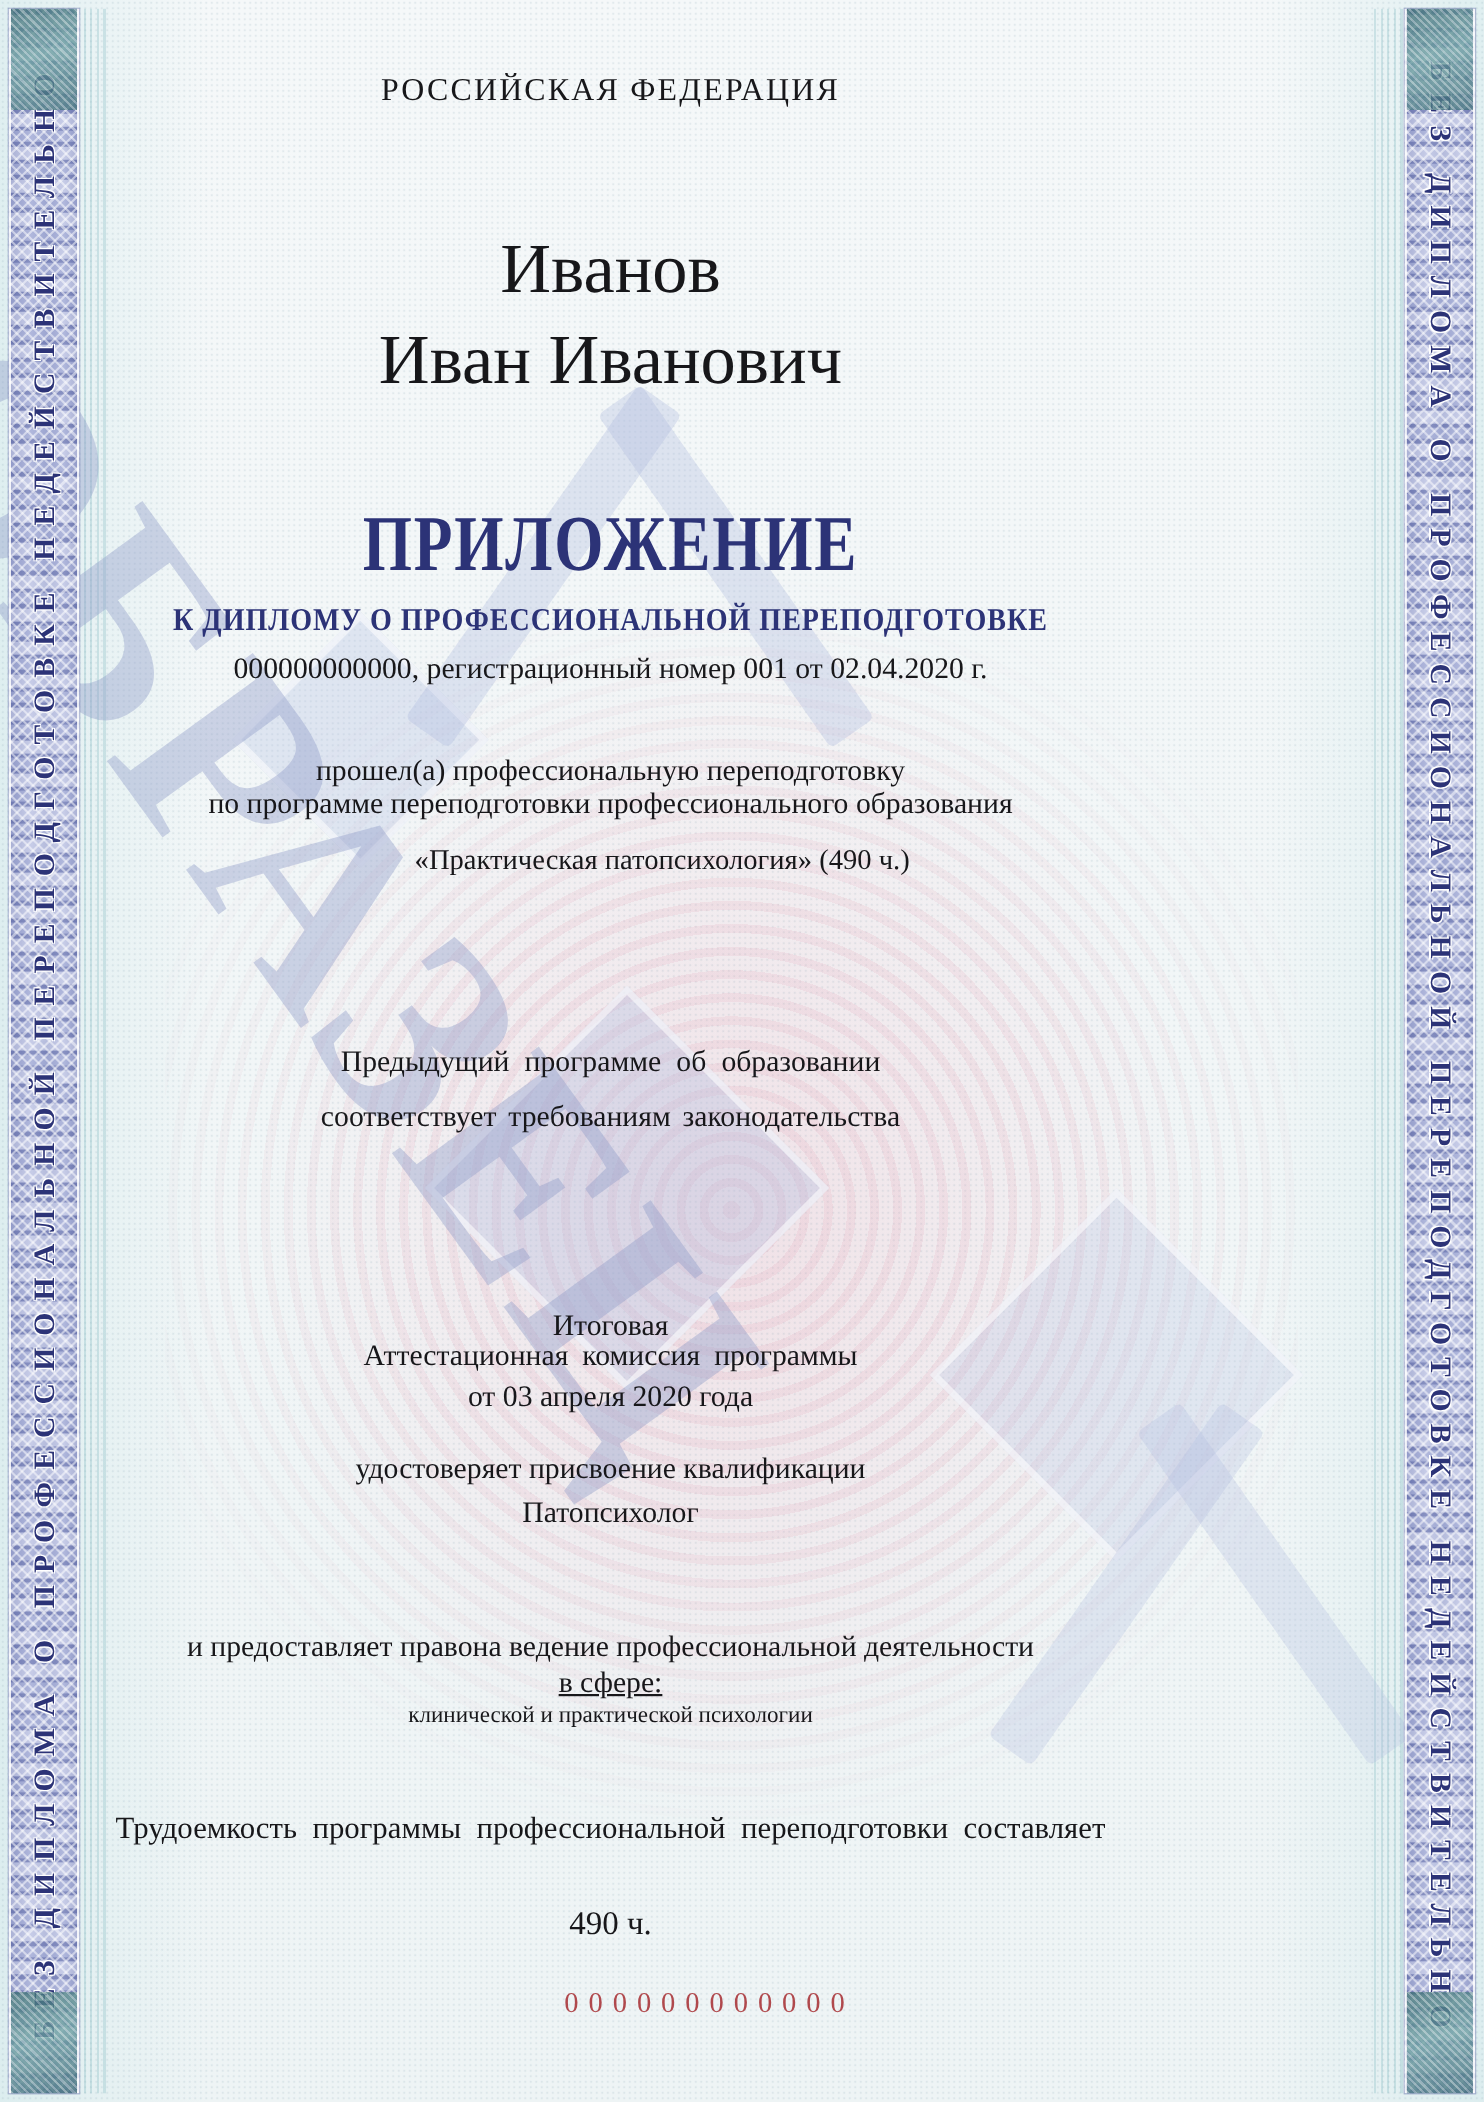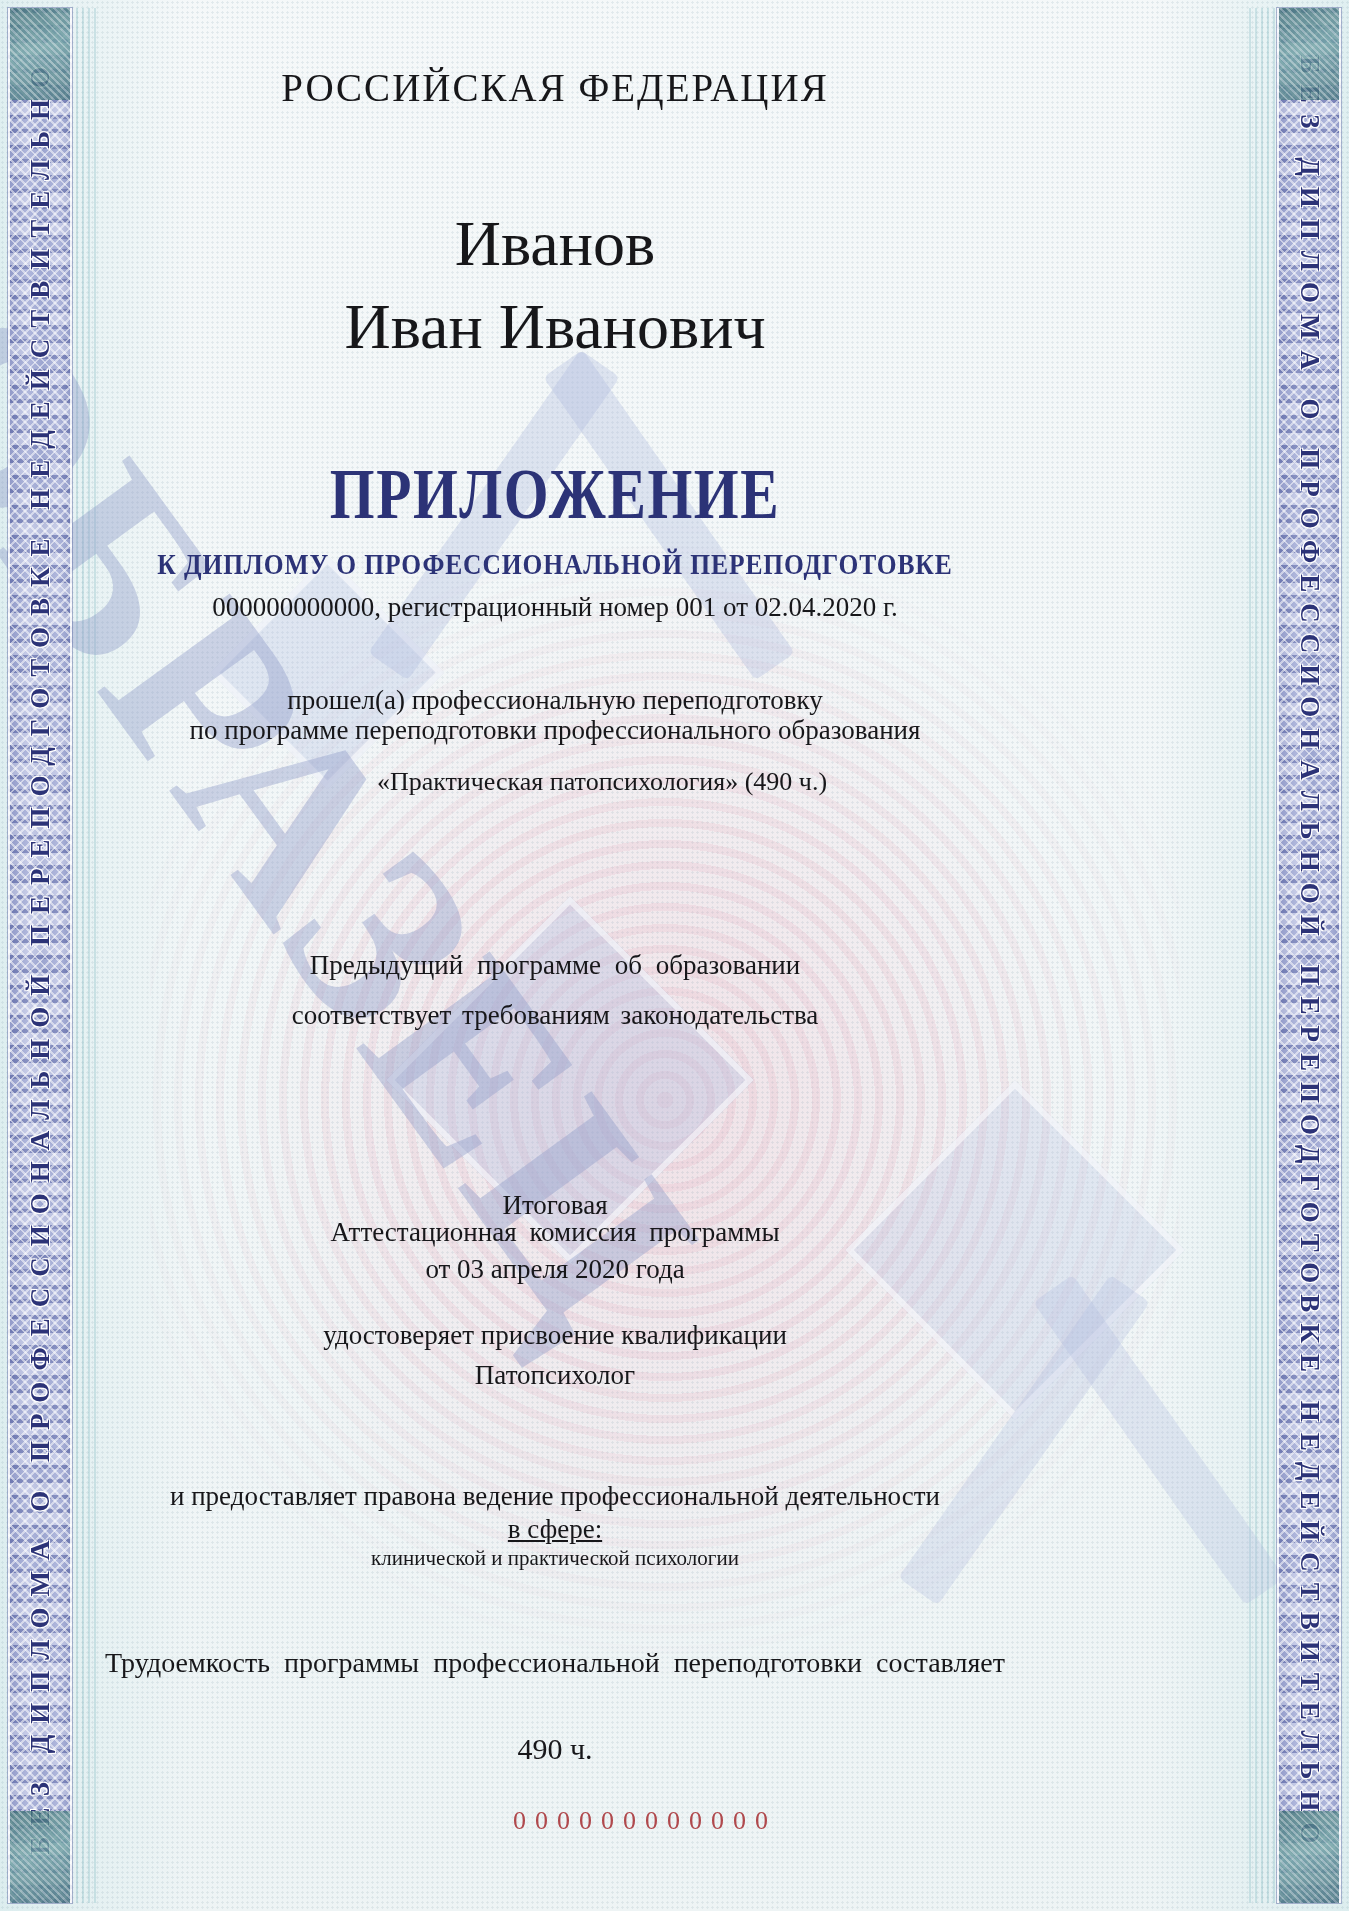--- a/index.html
+++ b/index.html
@@ -68,21 +68,21 @@
   .b4 { left:1135px; top:1255px; transform:rotate(-35deg); background:rgba(176,188,224,0.28); }
   .watermark {
     position:absolute; left:62px; top:252px; z-index:2; white-space:nowrap;
     transform:rotate(54deg); transform-origin:0 0;
     font-size:252px; font-weight:bold; letter-spacing:4px;
     color:rgba(143,156,201,0.40);
   }
   
   .content { position:absolute; left:70px; top:0; width:970px; height:100%; z-index:3; }
   .line { position:absolute; width:100%; text-align:center; white-space:nowrap; line-height:1.15; }
-  .country   { top:66px;   font-size:39px; letter-spacing:2px; }
+  .country   { top:66px;   font-size:29px; letter-spacing:2px; }
   .name      { font-size:64px; }
   .name1     { top:207px; }
   .name2     { top:290px; }
   .title     { top:453px;  font-size:72px; font-weight:bold; color:#2c3377; letter-spacing:2px; transform:scaleX(0.80); }
   .subtitle  { top:548px;  font-size:29px; font-weight:bold; color:#2c3377; letter-spacing:1px; transform:scaleX(0.88); }
   .regline   { top:592px;  font-size:27px; }
   .body28    { font-size:27px; }
   .comp1     { top:685px; }
   .comp2     { top:715px; }
   .program   { top:767px;  font-size:26px;margin-left:47px; }

